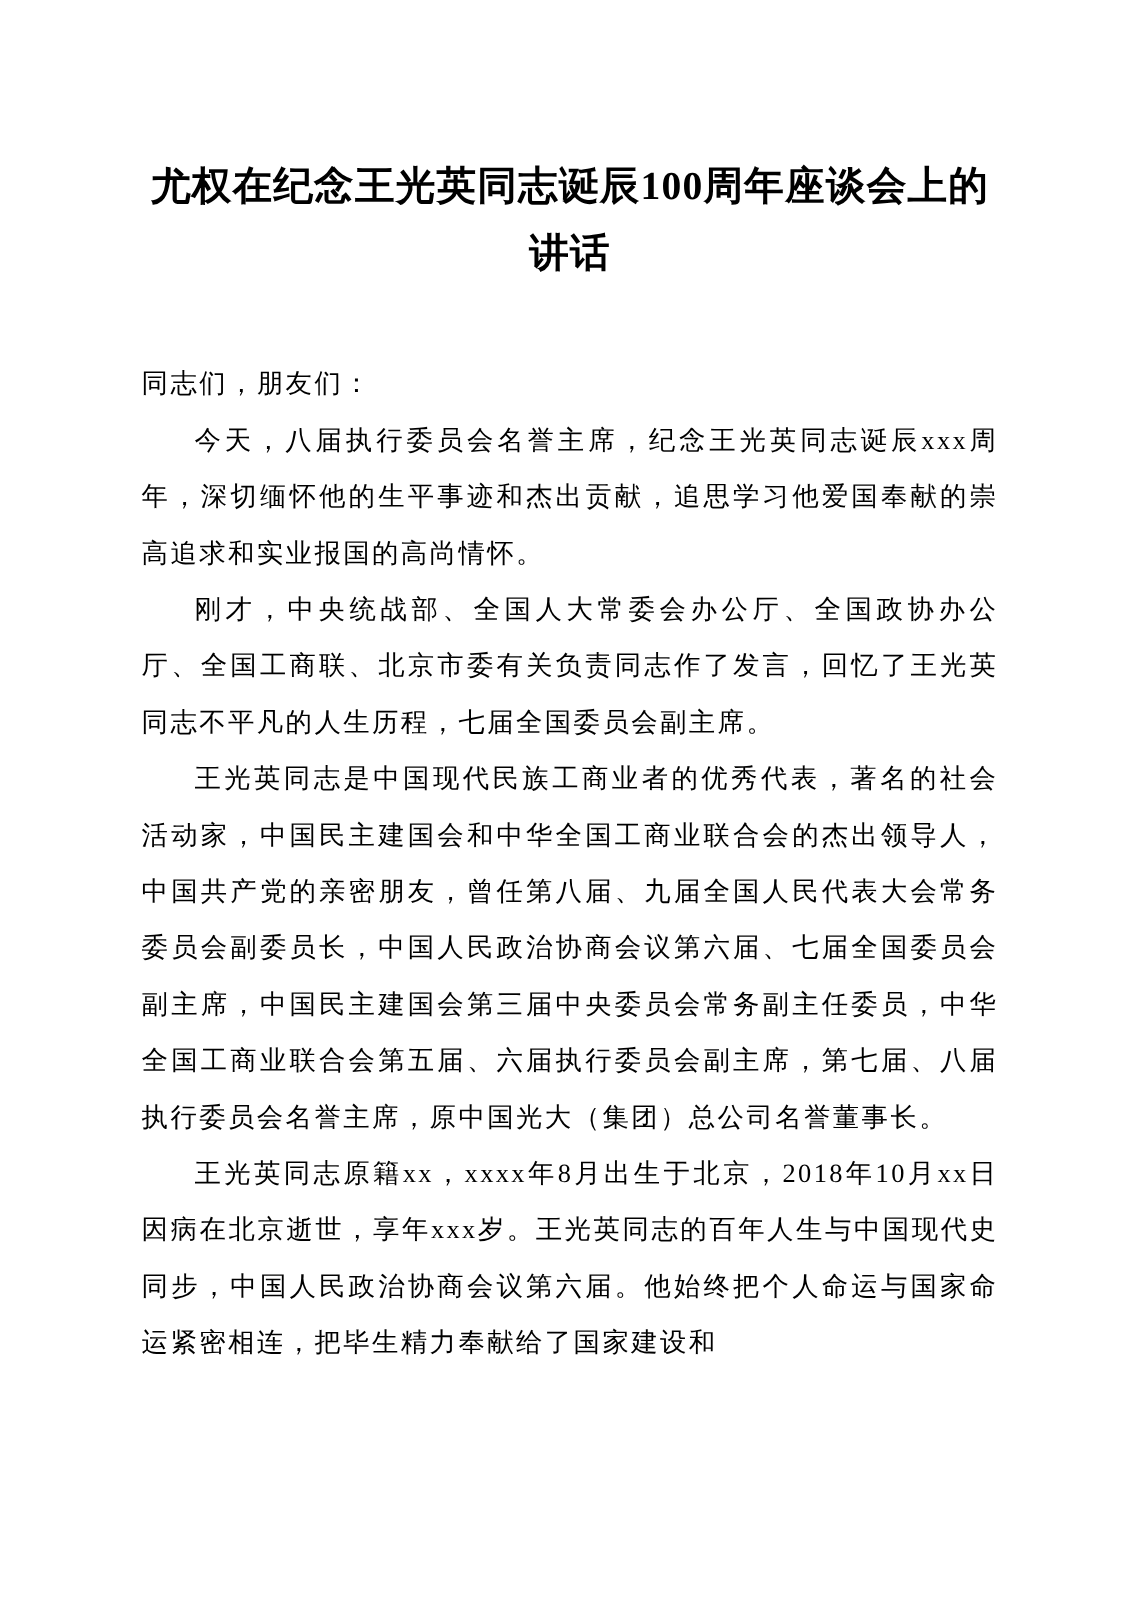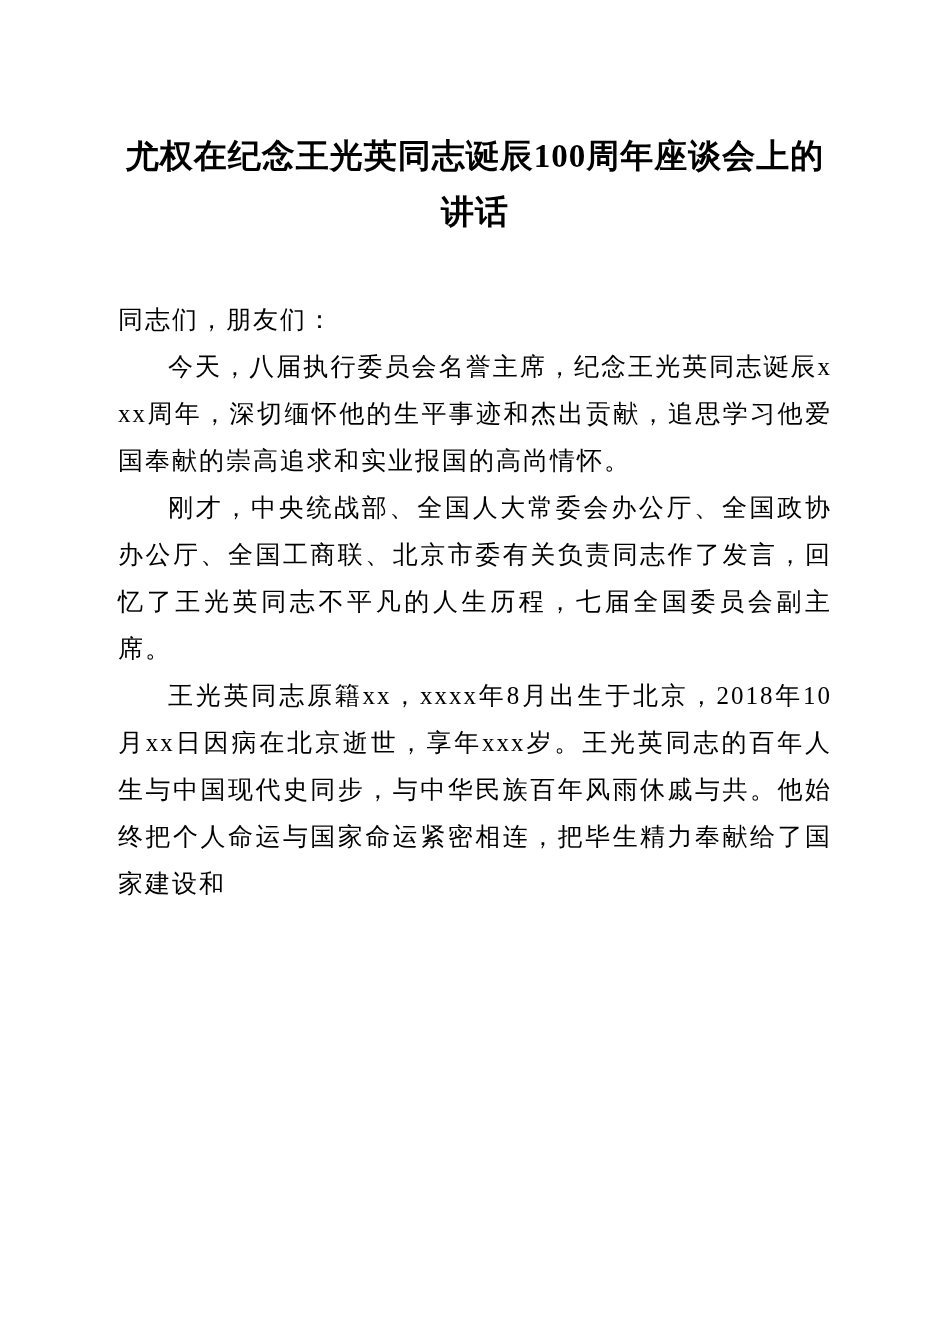--- a/index.html
+++ b/index.html
@@ -23,21 +23,21 @@
   .doc-title {
     margin: 0 0 56px 0;
     font-size: 33px;
     font-weight: bold;
     line-height: 56px;
     text-align: center;
     letter-spacing: 1px;
   }
   .para {
     margin: 0;
-    font-size: 25px;
+    font-size: 22px;
     line-height: 47px;
     letter-spacing: 2px;
     text-align: justify;
     text-justify: inter-ideograph;
     text-indent: 2em;
     word-break: break-all;
   }
   .para.no-indent {
     text-indent: 0;
   }
@@ -47,15 +47,16 @@
 
 <div class="page">
   <h1 class="doc-title">尤权在纪念王光英同志诞辰100周年座谈会上的讲话</h1>
 
   <p class="para no-indent">同志们，朋友们：</p>
 
   <p class="para">今天，八届执行委员会名誉主席，纪念王光英同志诞辰xxx周年，深切缅怀他的生平事迹和杰出贡献，追思学习他爱国奉献的崇高追求和实业报国的高尚情怀。</p>
 
   <p class="para">刚才，中央统战部、全国人大常委会办公厅、全国政协办公厅、全国工商联、北京市委有关负责同志作了发言，回忆了王光英同志不平凡的人生历程，七届全国委员会副主席。</p>
 
+  <p class="para">王光英同志是中国现代民族工商业者的优秀代表，著名的社会活动家，中国民主建国会和中华全国工商业联合会的杰出领导人，中国共产党的亲密朋友，曾任第八届、九届全国人民代表大会常务委员会副委员长，中国人民政治协商会议第六届、七届全国委员会副主席，中国民主建国会第三届中央委员会常务副主任委员，中华全国工商业联合会第五届、六届执行委员会副主席，第七届、八届执行委员会名誉主席，原中国光大（集团）总公司名誉董事长。</p>
 
-  <p class="para">王光英同志原籍xx，xxxx年8月出生于北京，2018年10月xx日因病在北京逝世，享年xxx岁。王光英同志的百年人生与中国现代史同步，与中华民族百年风雨休戚与共。他始终把个人命运与国家命运紧密相连，把毕生精力奉献给了国家建设和</p>
+  <p class="para">王光英同志原籍xx，xxxx年8月出生于北京，2018年10月xx日因病在北京逝世，享年xxx岁。王光英同志的百年人生与中国现代史同步，中国人民政治协商会议第六届。他始终把个人命运与国家命运紧密相连，把毕生精力奉献给了国家建设和</p>
 </div>
 
 </body></html>

